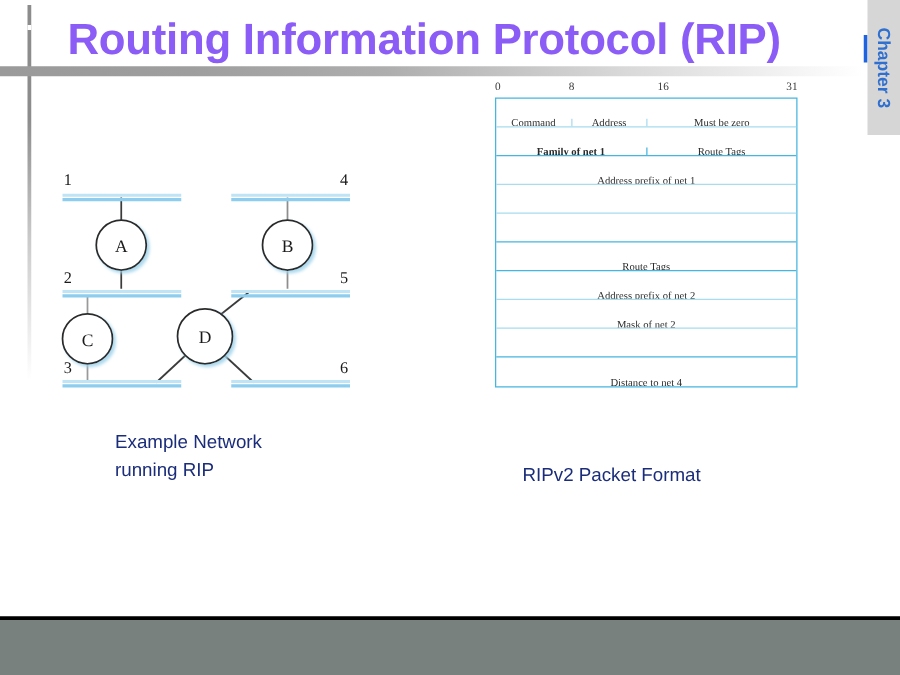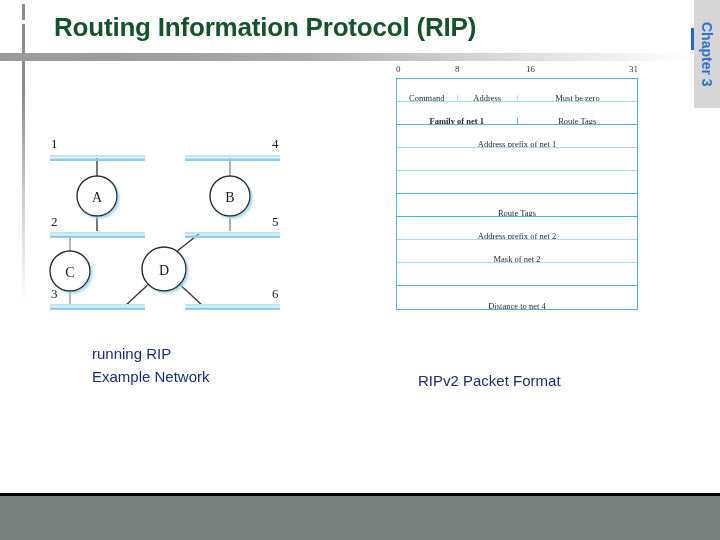--- a/index.html
+++ b/index.html
@@ -20,21 +20,21 @@
   }
   
   #deco-hbar{
     position:absolute;left:0;top:53px;width:690px;height:8px;
     background:linear-gradient(to right,#9a9a9a 0%,#9e9e9e 22%,#aeaeae 45%,#d8d8d8 72%,rgba(255,255,255,0) 100%);
   }
 
   
   #slide-title{
     position:absolute;left:54px;top:14px;width:620px;
-    font-size:26px;font-weight:bold;color:#14532d;
+    font-size:35px;font-weight:bold;color:#8b5cf6;
     letter-spacing:-0.2px;line-height:1.05;white-space:nowrap;
   }
 
   
   #chapter-tab{
     position:absolute;right:0;top:0;width:26px;height:108px;
     background:#d6d6d6;
     display:flex;align-items:center;justify-content:center;
   }
   #chapter-tab-label{
@@ -215,22 +215,22 @@
       <div class="pkt-row thick">
         <div class="pkt-cell" style="flex: 32 0 0px;"></div>
       </div>
       <div class="pkt-row last">
         <div class="pkt-cell" style="flex: 32 0 0px;">Distance to net 4</div>
       </div>
     </div>
 </div>
 
 <div class="caption" id="caption-network">
+  <div>Example Network</div>
   <div>running RIP</div>
-  <div>Example Network</div>
 </div>
 <div class="caption" id="caption-packet">RIPv2 Packet Format</div>
 
 <div id="footer-rule"></div>
 <div id="footer-band">
   
   
   
 </div>
 

